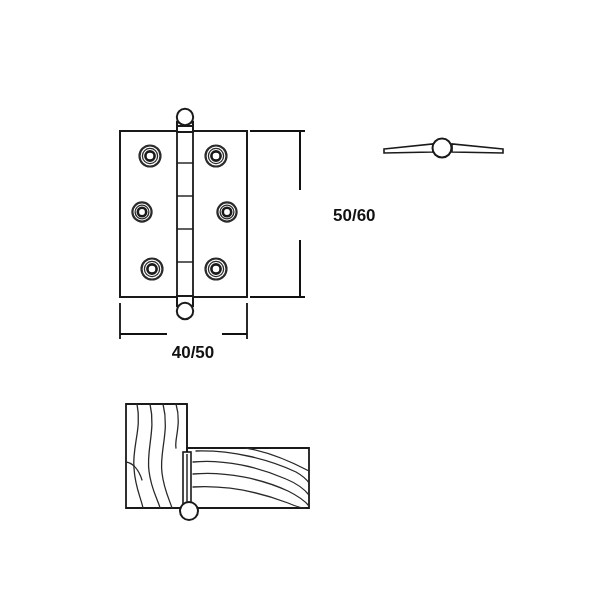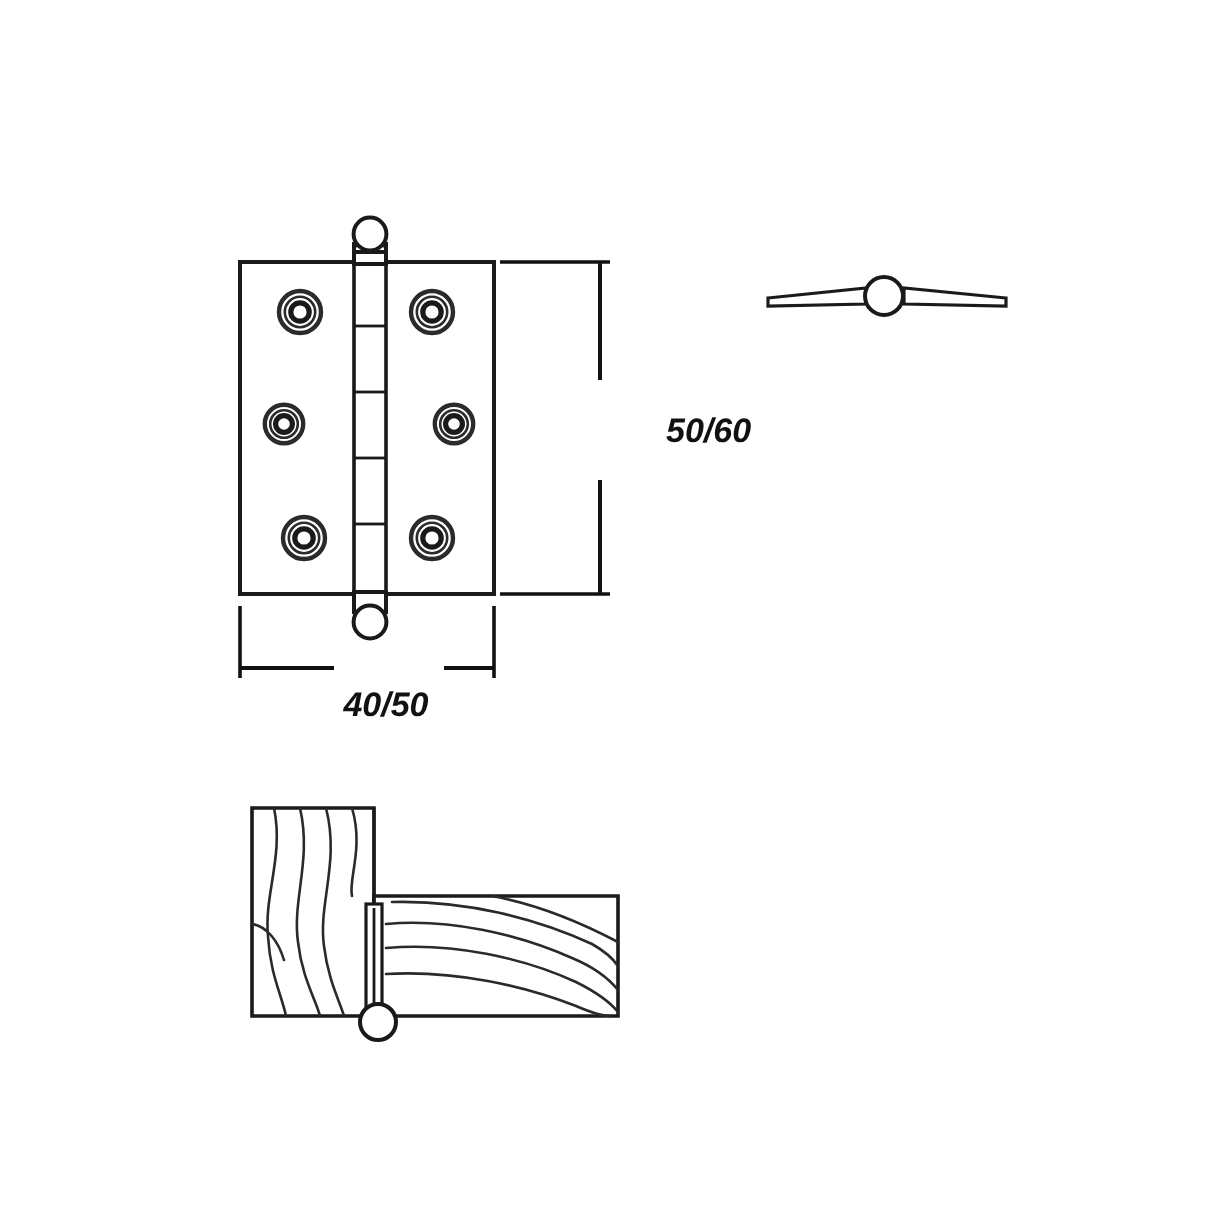--- a/index.html
+++ b/index.html
@@ -12,21 +12,20 @@
     width: 610px;
     height: 610px;
     font-family: "Liberation Sans", sans-serif;
     overflow: hidden;
   }
   #drawing-root {
     position: relative;
     width: 610px;
     height: 610px;
     background: #ffffff;
-    font-style: italic;
   }
   svg#technical-drawing {
     display: block;
     width: 610px;
     height: 610px;
   }
   .outline {
     fill: #ffffff;
     stroke: #1a1a1a;
     stroke-width: 2;

